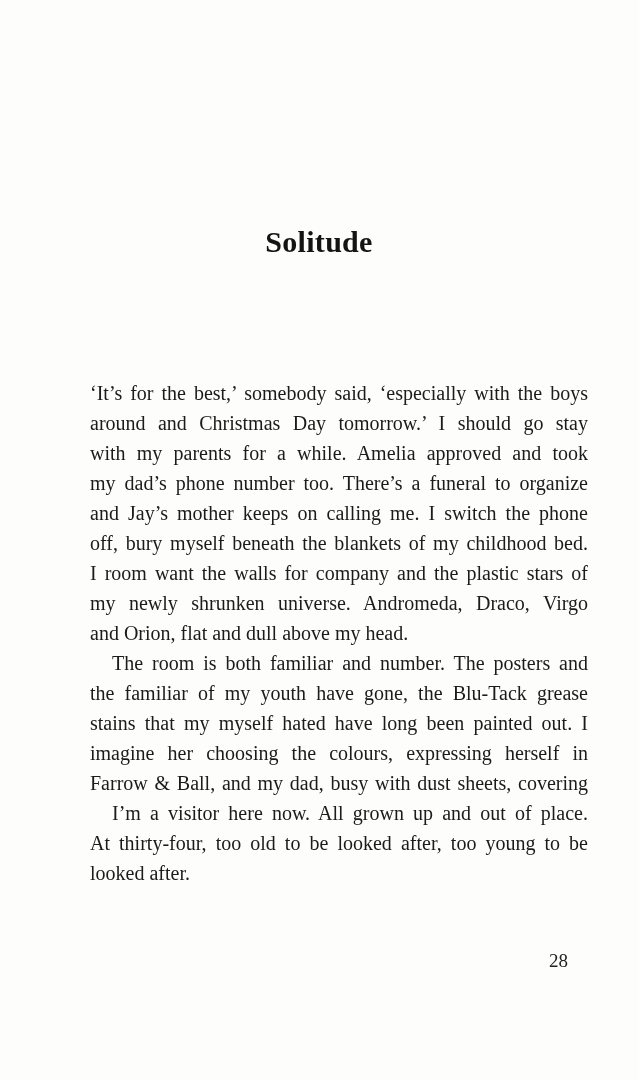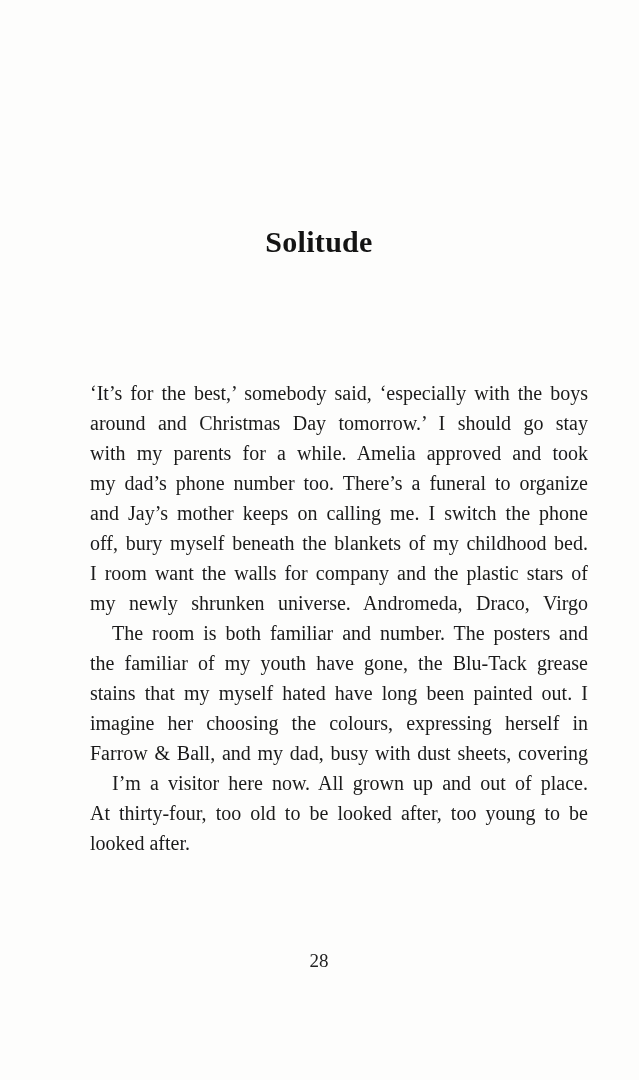--- a/index.html
+++ b/index.html
@@ -67,21 +67,21 @@
   .line.short-last {
     text-align: left;
     text-align-last: left;
   }
 
   .page-number {
     position: absolute;
     top: 948px;
     left: 70px;
     width: 498px;
-    text-align: center;
+    text-align: right;
     font-size: 19px;
     line-height: 26px;
     color: #222;
   }
 </style>
 </head>
 <body>
 
 <div class="page">
 
@@ -90,20 +90,21 @@
   <div class="body-text" id="body-text">
       <p class="paragraph">
         <span class="line">‘It’s for the best,’ somebody said, ‘especially with the boys</span>
         <span class="line">around and Christmas Day tomorrow.’ I should go stay</span>
         <span class="line">with my parents for a while. Amelia approved and took</span>
         <span class="line">my dad’s phone number too. There’s a funeral to organize</span>
         <span class="line">and Jay’s mother keeps on calling me. I switch the phone</span>
         <span class="line">off, bury myself beneath the blankets of my childhood bed.</span>
         <span class="line">I room want the walls for company and the plastic stars of</span>
         <span class="line">my newly shrunken universe. Andromeda, Draco, Virgo</span>
+        <span class="line short-last">and Orion, flat and dull above my head.</span>
       </p>
       <p class="paragraph">
         <span class="line indent">The room is both familiar and number. The posters and</span>
         <span class="line">the familiar of my youth have gone, the Blu-Tack grease</span>
         <span class="line">stains that my myself hated have long been painted out. I</span>
         <span class="line">imagine her choosing the colours, expressing herself in</span>
         <span class="line">Farrow &amp; Ball, and my dad, busy with dust sheets, covering</span>
       </p>
       <p class="paragraph">
         <span class="line indent">I’m a visitor here now. All grown up and out of place.</span>

